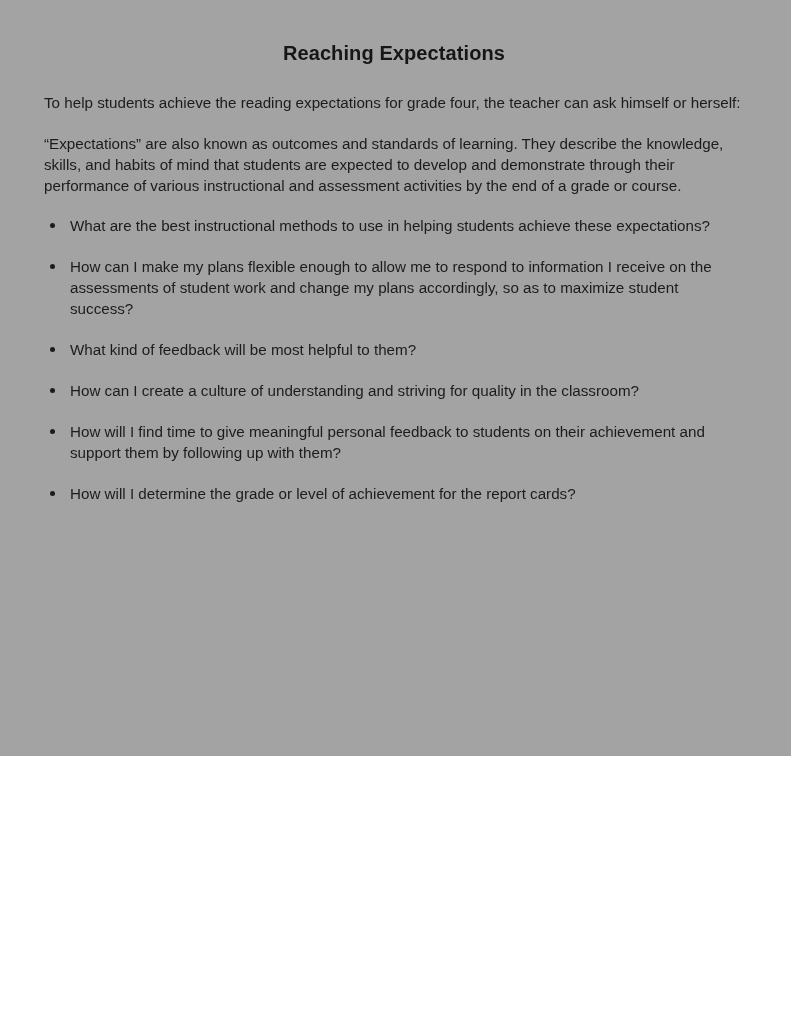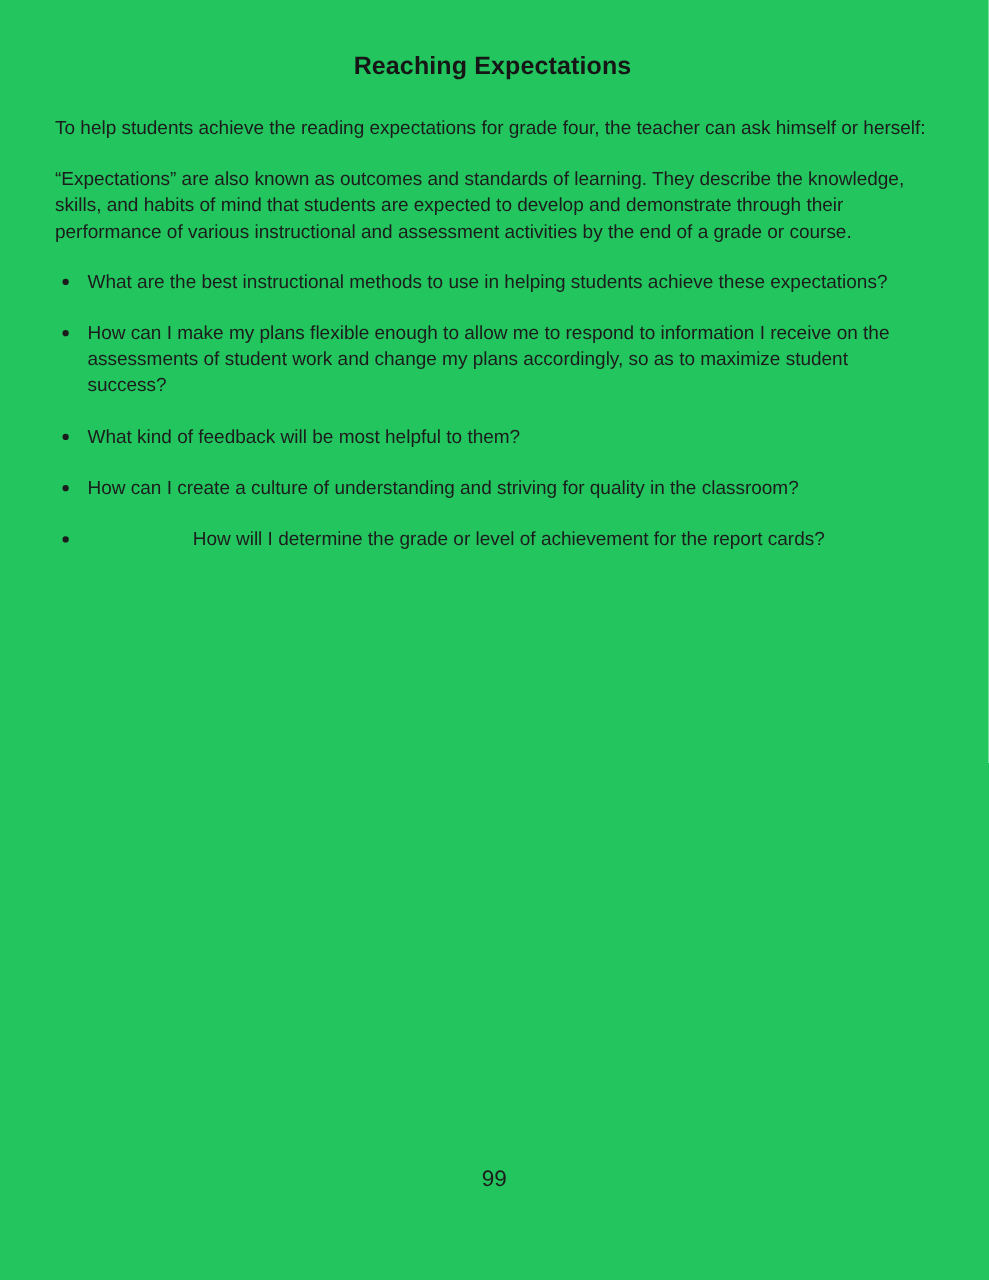--- a/index.html
+++ b/index.html
@@ -13,22 +13,22 @@
     position: relative;
     font-family: "Liberation Sans", sans-serif;
     color: #1a1a1a;
     -webkit-font-smoothing: antialiased;
   }
   .page {
     position: absolute;
     left: 0;
     top: 0;
     width: 791px;
-    height: 1024px;
-    background: #22c55e;
+    height: 756px;
+    background: #a3a3a3;
     overflow: hidden;
   }
   .content {
     position: absolute;
     left: 44px;
     top: 40px;
     width: 700px;
   }
   .doc-title {
     font-size: 20px;
@@ -60,21 +60,20 @@
   .bullet-item {
     position: relative;
     padding-left: 26px;
     font-size: 15.2px;
     line-height: 21px;
     color: #1c1c1c;
     margin-bottom: 20px;
   }
   .bullet-item:last-child {
     margin-bottom: 0;
-    text-align: center;
   }
   .bullet-marker {
     position: absolute;
     left: 6px;
     top: 8px;
     width: 5px;
     height: 5px;
     background: #1c1c1c;
     border-radius: 50%;
   }
@@ -123,20 +122,24 @@
       <li class="bullet-item">
         <span class="bullet-marker"></span>
         <span class="bullet-text">What kind of feedback will be most helpful to them?</span>
       </li>
       <li class="bullet-item">
         <span class="bullet-marker"></span>
         <span class="bullet-text">How can I create a culture of understanding and striving for quality in the classroom?</span>
       </li>
       <li class="bullet-item">
         <span class="bullet-marker"></span>
+        <span class="bullet-text">How will I find time to give meaningful personal feedback to students on their achievement and support them by following up with them?</span>
+      </li>
+      <li class="bullet-item">
+        <span class="bullet-marker"></span>
         <span class="bullet-text">How will I determine the grade or level of achievement for the report cards?</span>
       </li>
     </ul>
 
 
   </div>
 
   <div class="page-number">99</div>
 
 </div>

